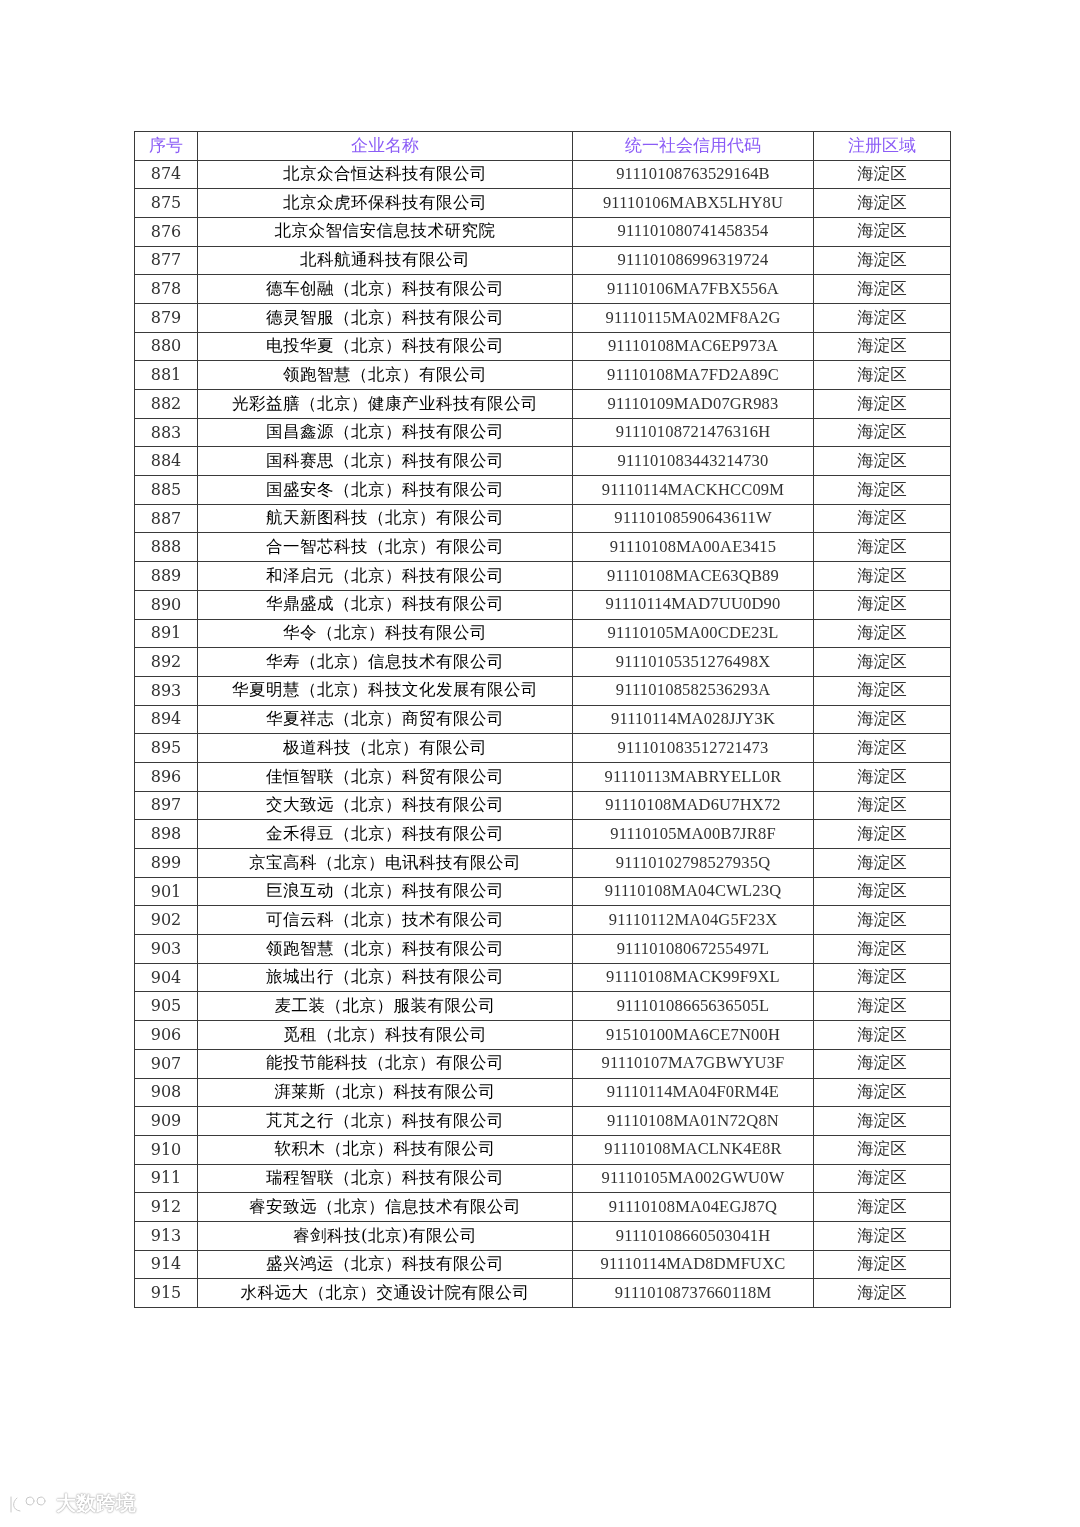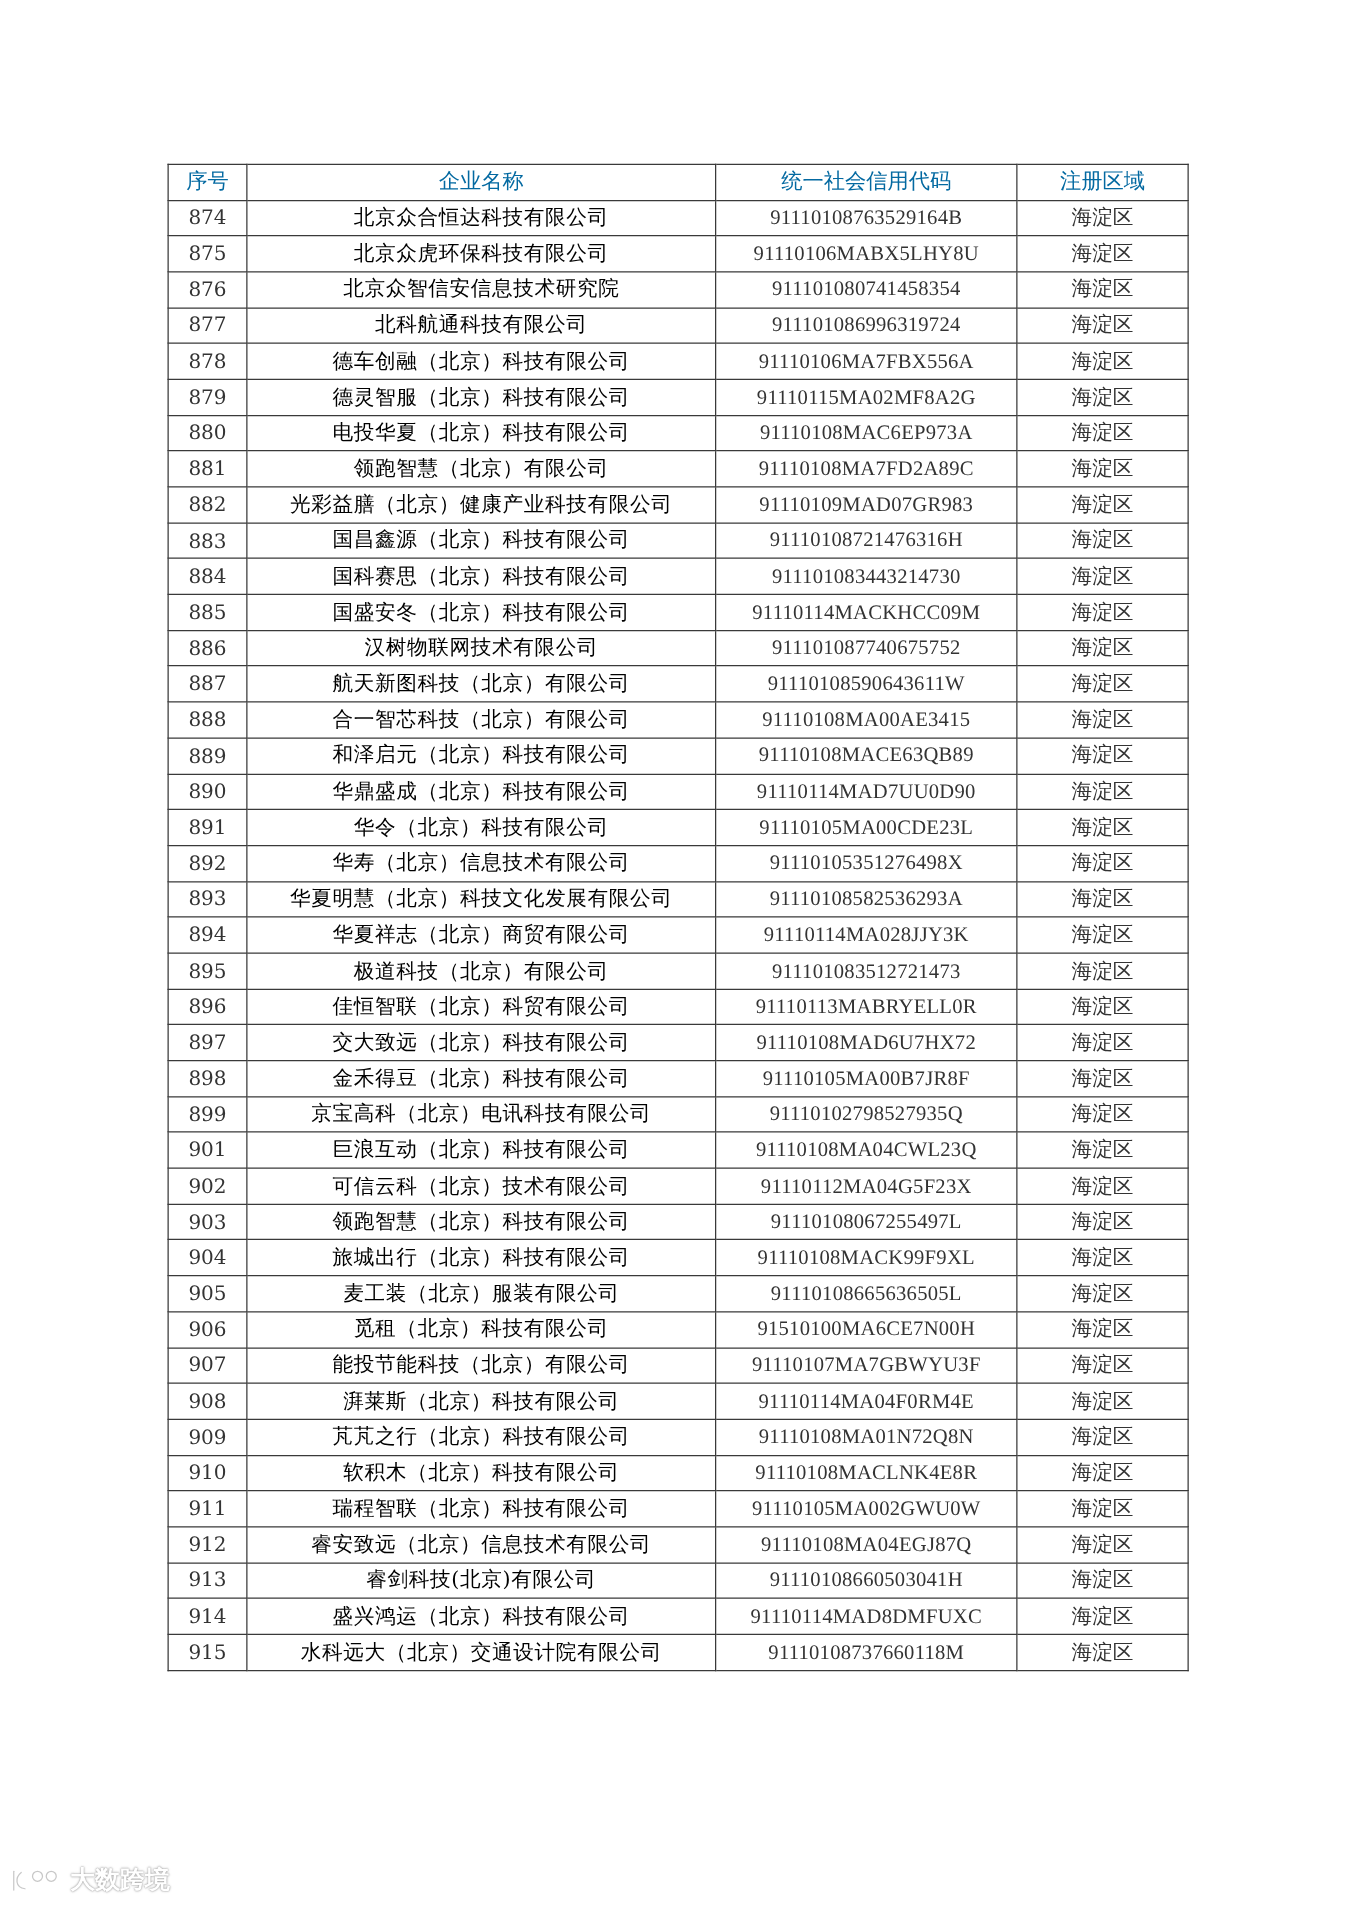--- a/index.html
+++ b/index.html
@@ -37,21 +37,21 @@
       padding: 0;
       text-align: center;
       vertical-align: middle;
       white-space: nowrap;
       overflow: hidden;
       line-height: 1;
     }
     table.company-table th {
       font-weight: normal;
       font-size: 17px;
-      color: #0369a1;
+      color: #8b5cf6;
       height: 27.5px;
     }
     td.col-idx {
       font-size: 16px;
       color: #333;
       margin-left: 22px;
     }
     td.col-name {
       font-size: 16.5px;
       color: #000000;
@@ -176,26 +176,20 @@
         <tr>
           <td class="col-idx">884</td>
           <td class="col-name">国科赛思（北京）科技有限公司</td>
           <td class="col-code">911101083443214730</td>
           <td class="col-region">海淀区</td>
         </tr>
         <tr>
           <td class="col-idx">885</td>
           <td class="col-name">国盛安冬（北京）科技有限公司</td>
           <td class="col-code">91110114MACKHCC09M</td>
-          <td class="col-region">海淀区</td>
-        </tr>
-        <tr>
-          <td class="col-idx">886</td>
-          <td class="col-name">汉树物联网技术有限公司</td>
-          <td class="col-code">911101087740675752</td>
           <td class="col-region">海淀区</td>
         </tr>
         <tr>
           <td class="col-idx">887</td>
           <td class="col-name">航天新图科技（北京）有限公司</td>
           <td class="col-code">91110108590643611W</td>
           <td class="col-region">海淀区</td>
         </tr>
         <tr>
           <td class="col-idx">888</td>

